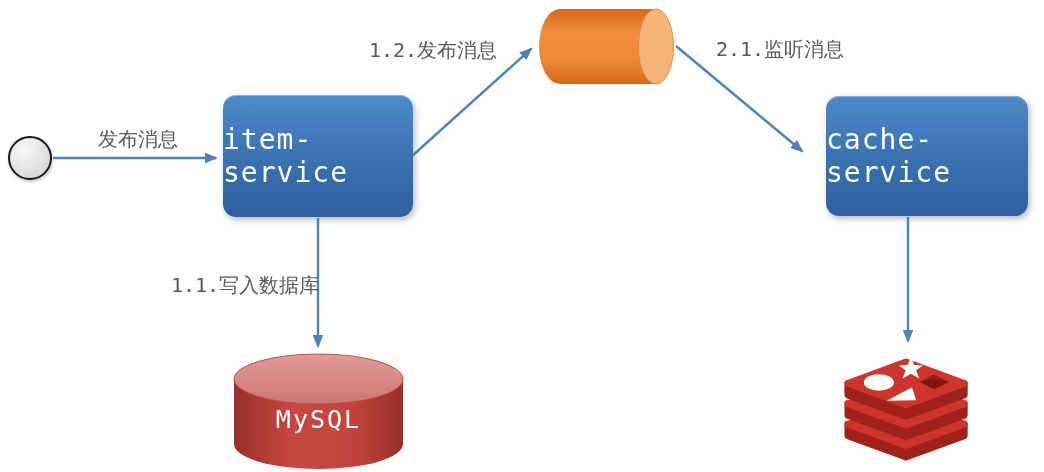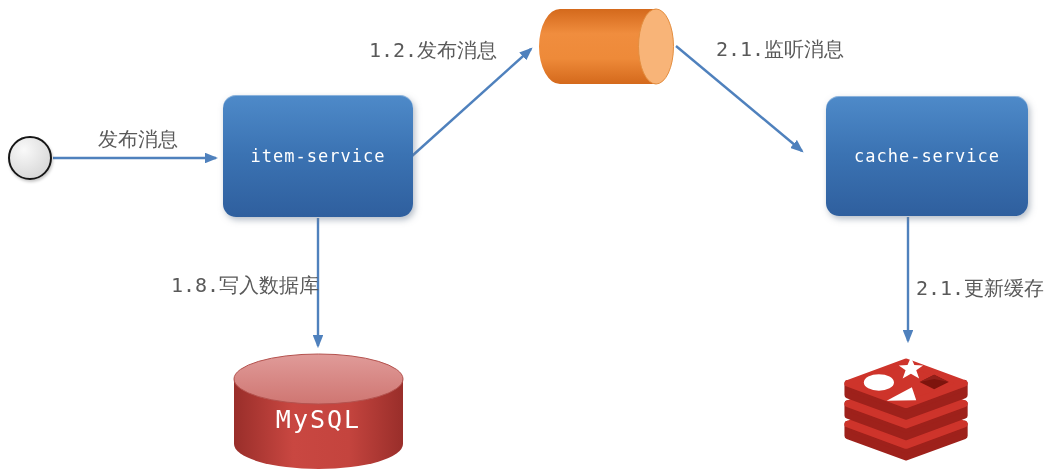--- a/index.html
+++ b/index.html
@@ -14,21 +14,21 @@
     position:absolute;left:8px;top:136px;width:44px;height:44px;border-radius:50%;
     background:radial-gradient(circle at 35% 30%, #f9f9f9 0%, #e2e2e2 55%, #cfcfcf 100%);
     border:2px solid #161616;box-shadow:1px 2px 3px rgba(0,0,0,.22);box-sizing:border-box;
   }
   .service-box{
     position:absolute;display:flex;align-items:center;justify-content:center;
     background:linear-gradient(180deg,#4e8ac9 0%,#3b73b3 48%,#2f5f9e 100%);
     border-radius:13px;
     box-shadow:inset 0 1px 0 rgba(255,255,255,.35), 2px 3px 6px rgba(110,125,145,.5);
     color:#ffffff;font-family:"DejaVu Sans Mono","Liberation Mono",monospace;
-    font-size:17px;letter-spacing:1px;
+    font-size:28px;letter-spacing:1px;
   }
   .box-item{left:223px;top:95px;width:190px;height:122px;}
   .box-cache{left:808px;top:96px;width:202px;height:120px;margin-left:18px;}
 
   .mq-node{position:absolute;left:538px;top:8px;width:138px;height:77px;}
   .mq-node .shape{position:absolute;left:0;top:0;}
   .mq-label{
     position:absolute;left:0;top:0;width:124px;height:77px;display:flex;align-items:center;justify-content:center;
     color:#ffffff;font-family:"DejaVu Sans Mono","Liberation Mono",monospace;font-size:20px;letter-spacing:3px;
   }
@@ -135,16 +135,15 @@
       <ellipse cx="37" cy="30" rx="15.5" ry="8.5" fill="#ffffff"></ellipse>
       <polygon points="45,49 71,35 75.5,48.5" fill="#ffffff"></polygon>
       <polygon points="79,29.5 94,22 109,29.5 94,37" fill="#7e140d"></polygon>
       <polygon points="79,29.5 94,22 109,29.5 94,26.5" fill="#93201a"></polygon>
     </svg>
   </div>
 
   <div class="edge-label lbl-modify">发布消息</div>
   <div class="edge-label lbl-publish">1.2.发布消息</div>
   <div class="edge-label lbl-listen">2.1.监听消息</div>
-  <div class="edge-label lbl-writedb">1.8.写入数据库</div>
-  <div class="edge-label lbl-updatecache">2.1.更新缓存</div>
+  <div class="edge-label lbl-writedb">1.1.写入数据库</div>
 
 </div>
 
 </body></html>

